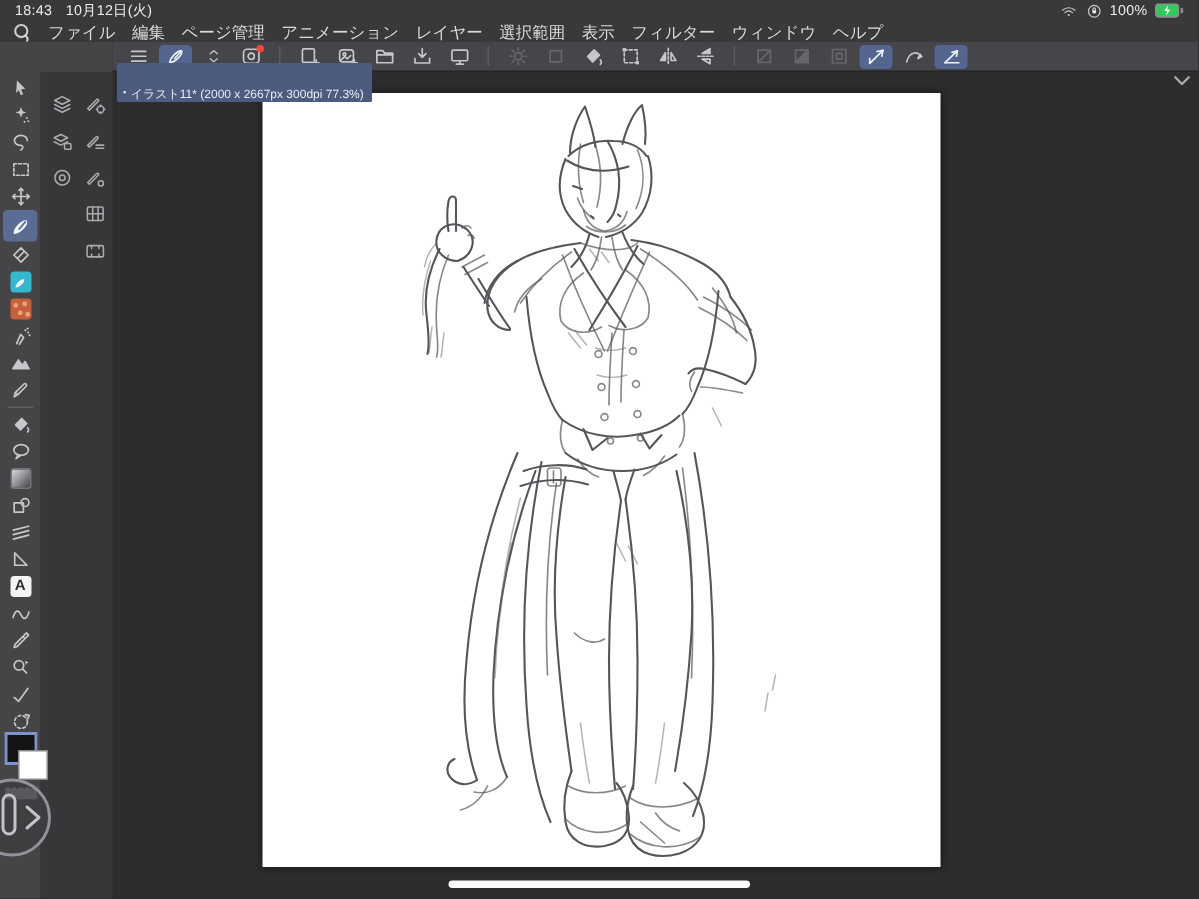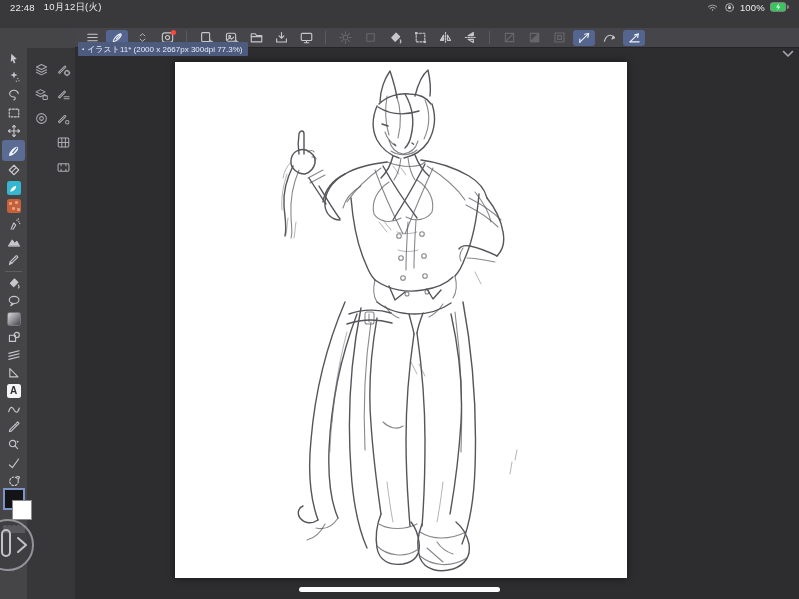--- a/index.html
+++ b/index.html
@@ -48,35 +48,35 @@
   
   #palettecol{position:absolute;left:27px;top:48px;width:48px;height:551px;background:#37373a;z-index:1}
   .pbtn{position:absolute;width:18px;height:18px;display:flex;align-items:center;justify-content:center}
   svg.p{width:15px;height:15px;display:block}
   svg.p *{fill:none;stroke:#aaaaaf;stroke-width:1.1;stroke-linecap:round;stroke-linejoin:round}
   
   #docarea{position:absolute;left:75px;top:48px;width:724px;height:551px;background:#2d2d2f}
   #canvas{position:absolute;left:100px;top:14px;width:452px;height:516px;background:#ffffff;
           box-shadow:0 0 7px rgba(0,0,0,.55)}
   #canvas svg{display:block}
-  #canvastab{position:absolute;left:78px;top:42px;height:14px;background:#4d5b7e;color:#e6ebf6;
-             font-size:8px;line-height:11px;padding:0 5px 0 4px;border-radius:1px;z-index:6;white-space:nowrap;display:flex;align-items:center;gap:3px}
+  #canvastab{position:absolute;left:78px;top:42px;height:26px;background:#4d5b7e;color:#e6ebf6;
+             font-size:8px;line-height:11px;padding:0 5px 0 4px;border-radius:1px;z-index:6;white-space:nowrap;display:flex;align-items:flex-end;gap:3px}
   #canvastab .dot{font-size:6px;line-height:11px}
   #collapseChevron{position:absolute;right:5px;top:50px;z-index:3}
   #homeIndicator{position:absolute;left:299px;top:587px;width:201px;height:5px;border-radius:3px;background:#fbfbfc;z-index:6}
   .sk{fill:none;stroke:#55555b;stroke-width:1.4;stroke-linecap:round;stroke-linejoin:round}
   .sk2{fill:none;stroke:#55555b;stroke-width:1.1;stroke-linecap:round;stroke-linejoin:round;opacity:.7}
   .hat{fill:none;stroke:#6a6a70;stroke-width:1;stroke-linecap:round;opacity:.5}
 </style>
 </head>
 <body>
 
 <div id="topbar">
   <div class="statusrow">
-    <span>22:48</span>
+    <span>18:43</span>
     <span style="width:9px"></span>
     <span>10月12日(火)</span>
     <span class="sp"></span>
     <span class="sgrp">
       <span>
           <svg class="i" viewBox="0 0 16 16" style="width:13px;height:11px">
             <path d="M2,7 C5.5,3.8 10.5,3.8 14,7"></path>
             <path d="M4.3,9.3 C6.5,7.3 9.5,7.3 11.7,9.3"></path>
             <path d="M8,11.6 l.01,0" style="stroke-width:2"></path>
           </svg>
@@ -91,20 +91,38 @@
       <span>100%</span>
       <span>
           <svg viewBox="0 0 20 10" style="width:19px;height:10px;display:block">
             <rect x="0.5" y="0.5" width="16" height="9" rx="2.2" style="fill:#34c759;stroke:#8e8e93;stroke-width:1"></rect>
             <path d="M18,3 v4 a1.6,1.6 0 0 0 0,-4" style="fill:#8e8e93"></path>
             <path d="M9.2,1.4 L6.4,5.4 h2.2 l-1,3.2 3.2,-4.2 h-2.2 z" style="fill:#ffffff"></path>
           </svg>
         </span>
     </span>
   </div>
+  <div class="menurow">
+    <span class="logo">
+        <svg viewBox="0 0 16 16" style="width:13px;height:13px">
+          <circle cx="7.6" cy="7" r="5" style="fill:none;stroke:#cfcfd3;stroke-width:1.7"></circle>
+          <path d="M10.8,10.6 C12.6,12 13.2,13.6 12.4,15" style="fill:none;stroke:#cfcfd3;stroke-width:1.7;stroke-linecap:round"></path>
+        </svg>
+      </span>
+    <span class="mi">ファイル</span>
+    <span class="mi">編集</span>
+    <span class="mi">ページ管理</span>
+    <span class="mi">アニメーション</span>
+    <span class="mi">レイヤー</span>
+    <span class="mi">選択範囲</span>
+    <span class="mi">表示</span>
+    <span class="mi">フィルター</span>
+    <span class="mi">ウィンドウ</span>
+    <span class="mi">ヘルプ</span>
+  </div>
 </div>
 
 <div id="cmdbar-left-fill"></div>
 <div id="cmdbar">
   <div class="cbtn">
       <svg class="i" viewBox="0 0 16 16">
         <path d="M3,4.5 H13 M3,8 H13 M3,11.5 H13"></path>
       </svg>
     </div>
   <div class="cbtn active">

